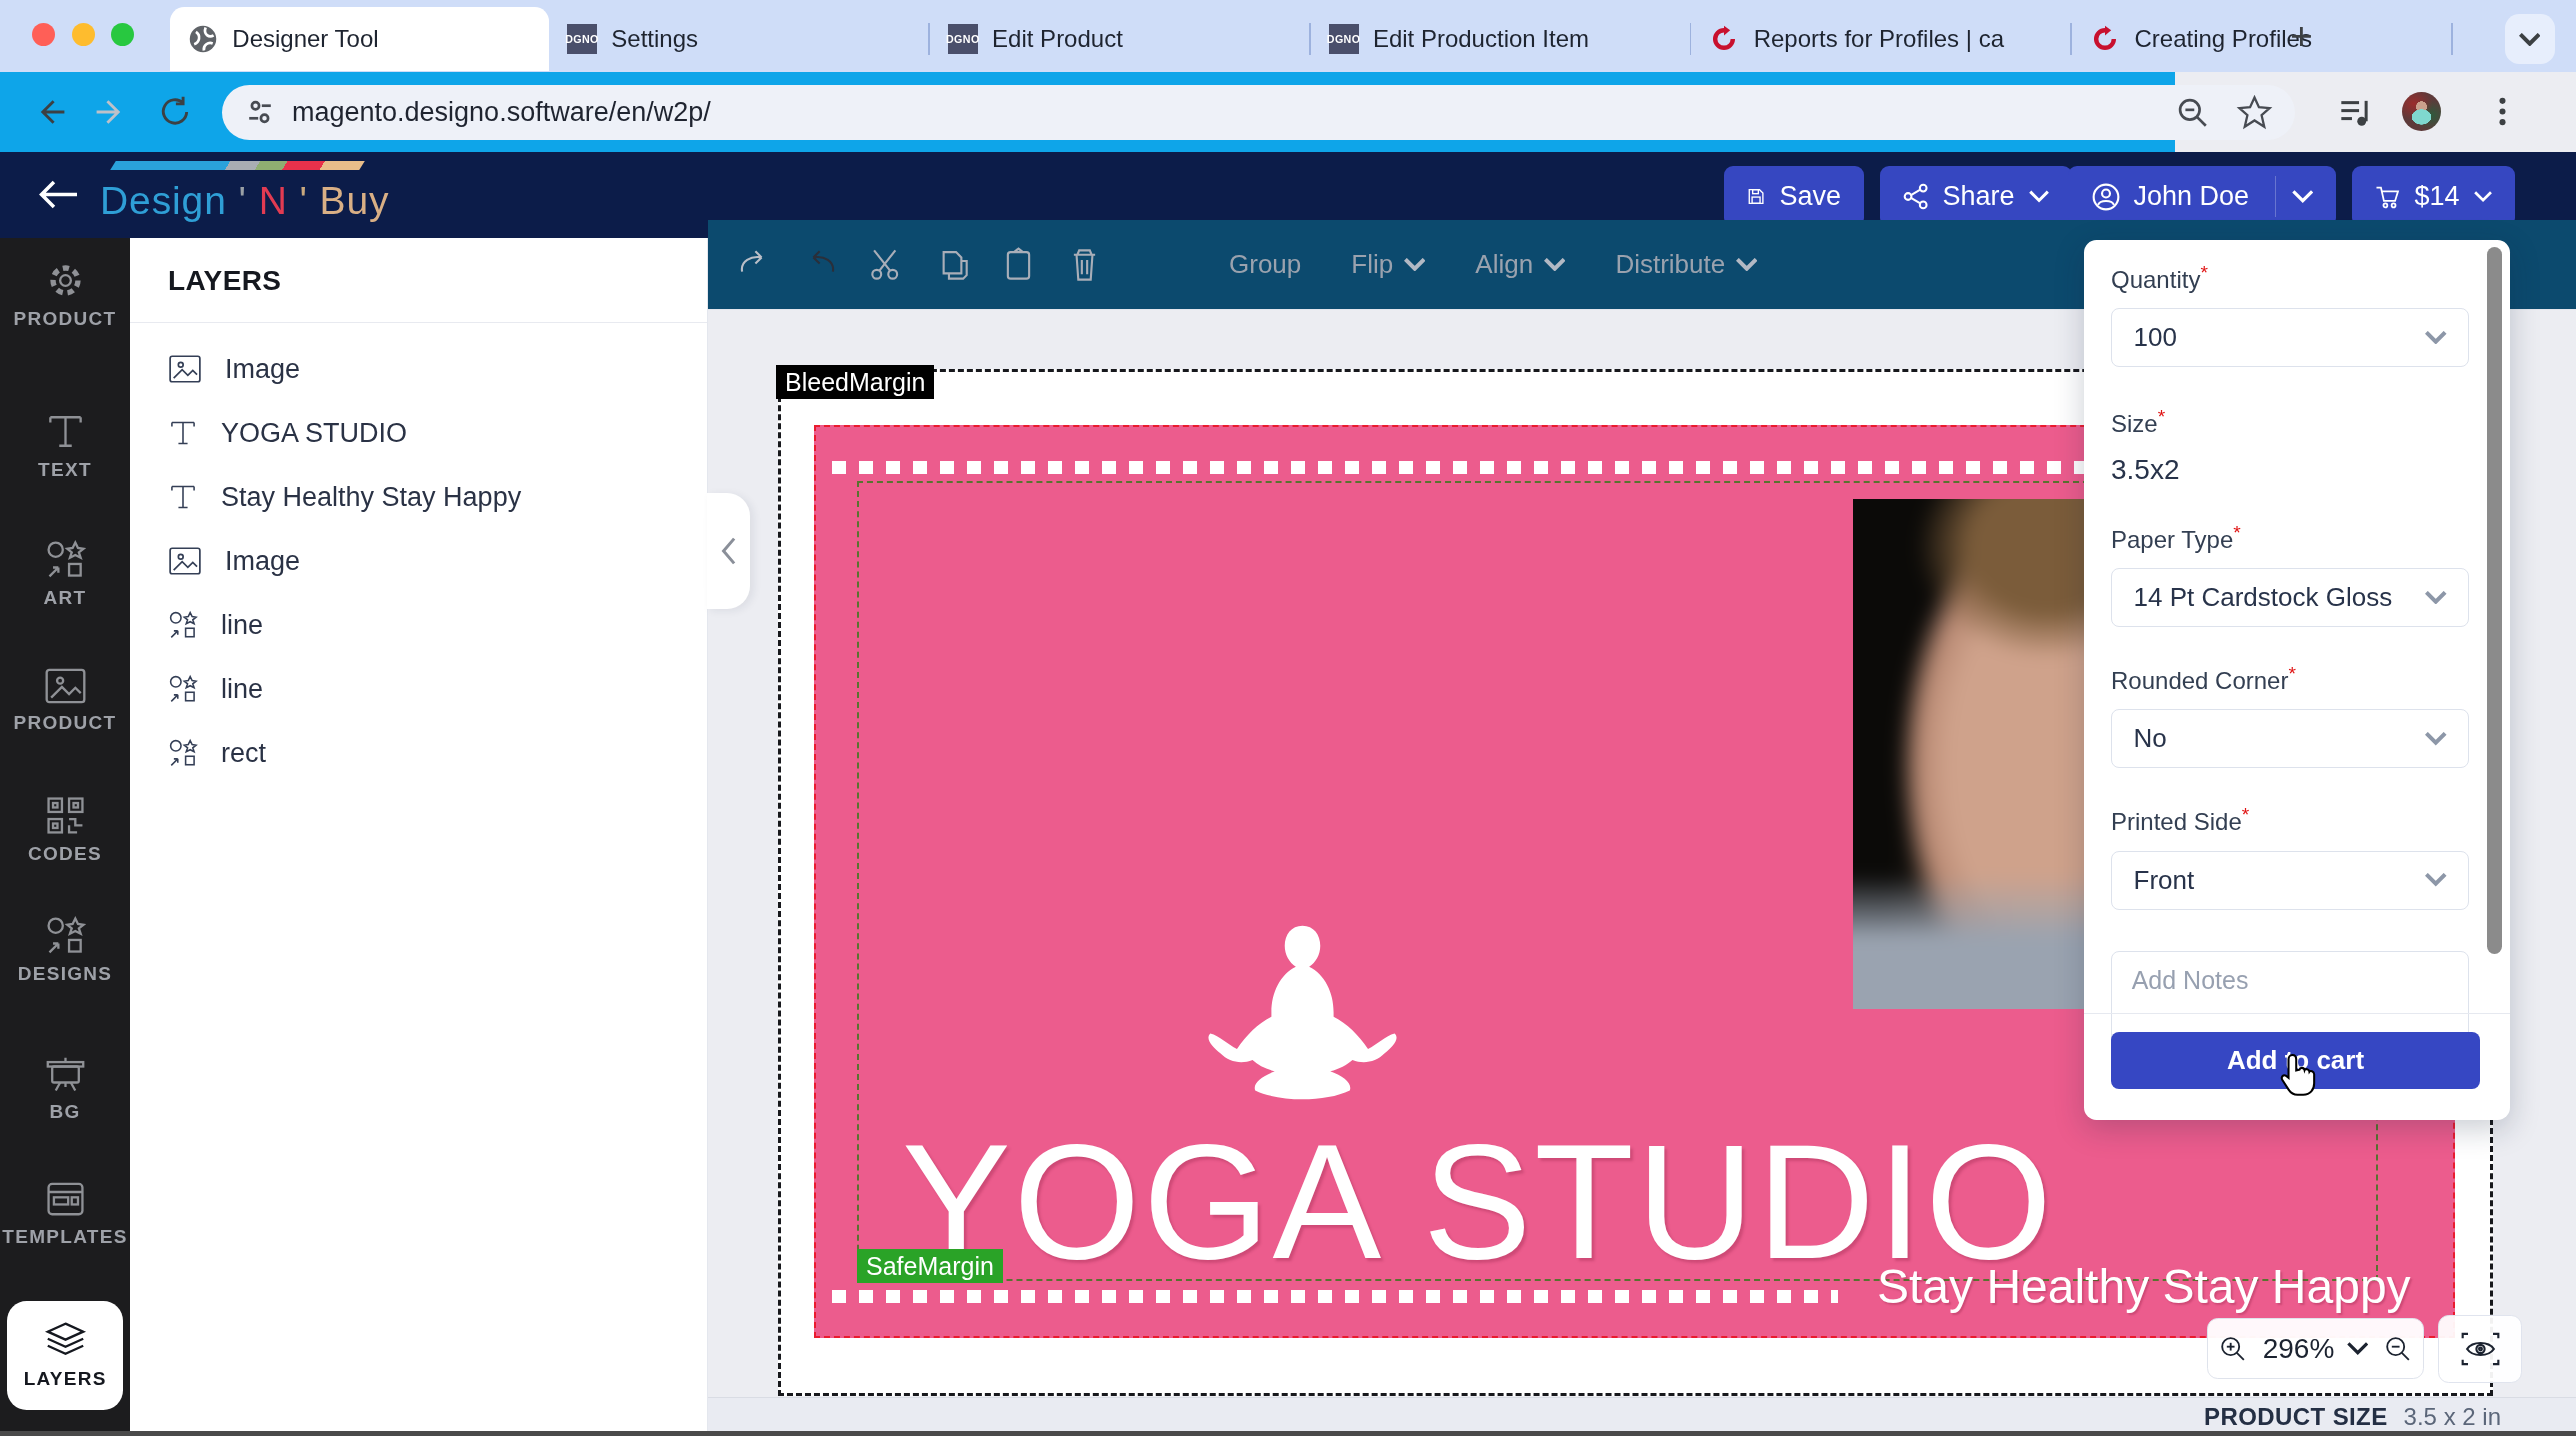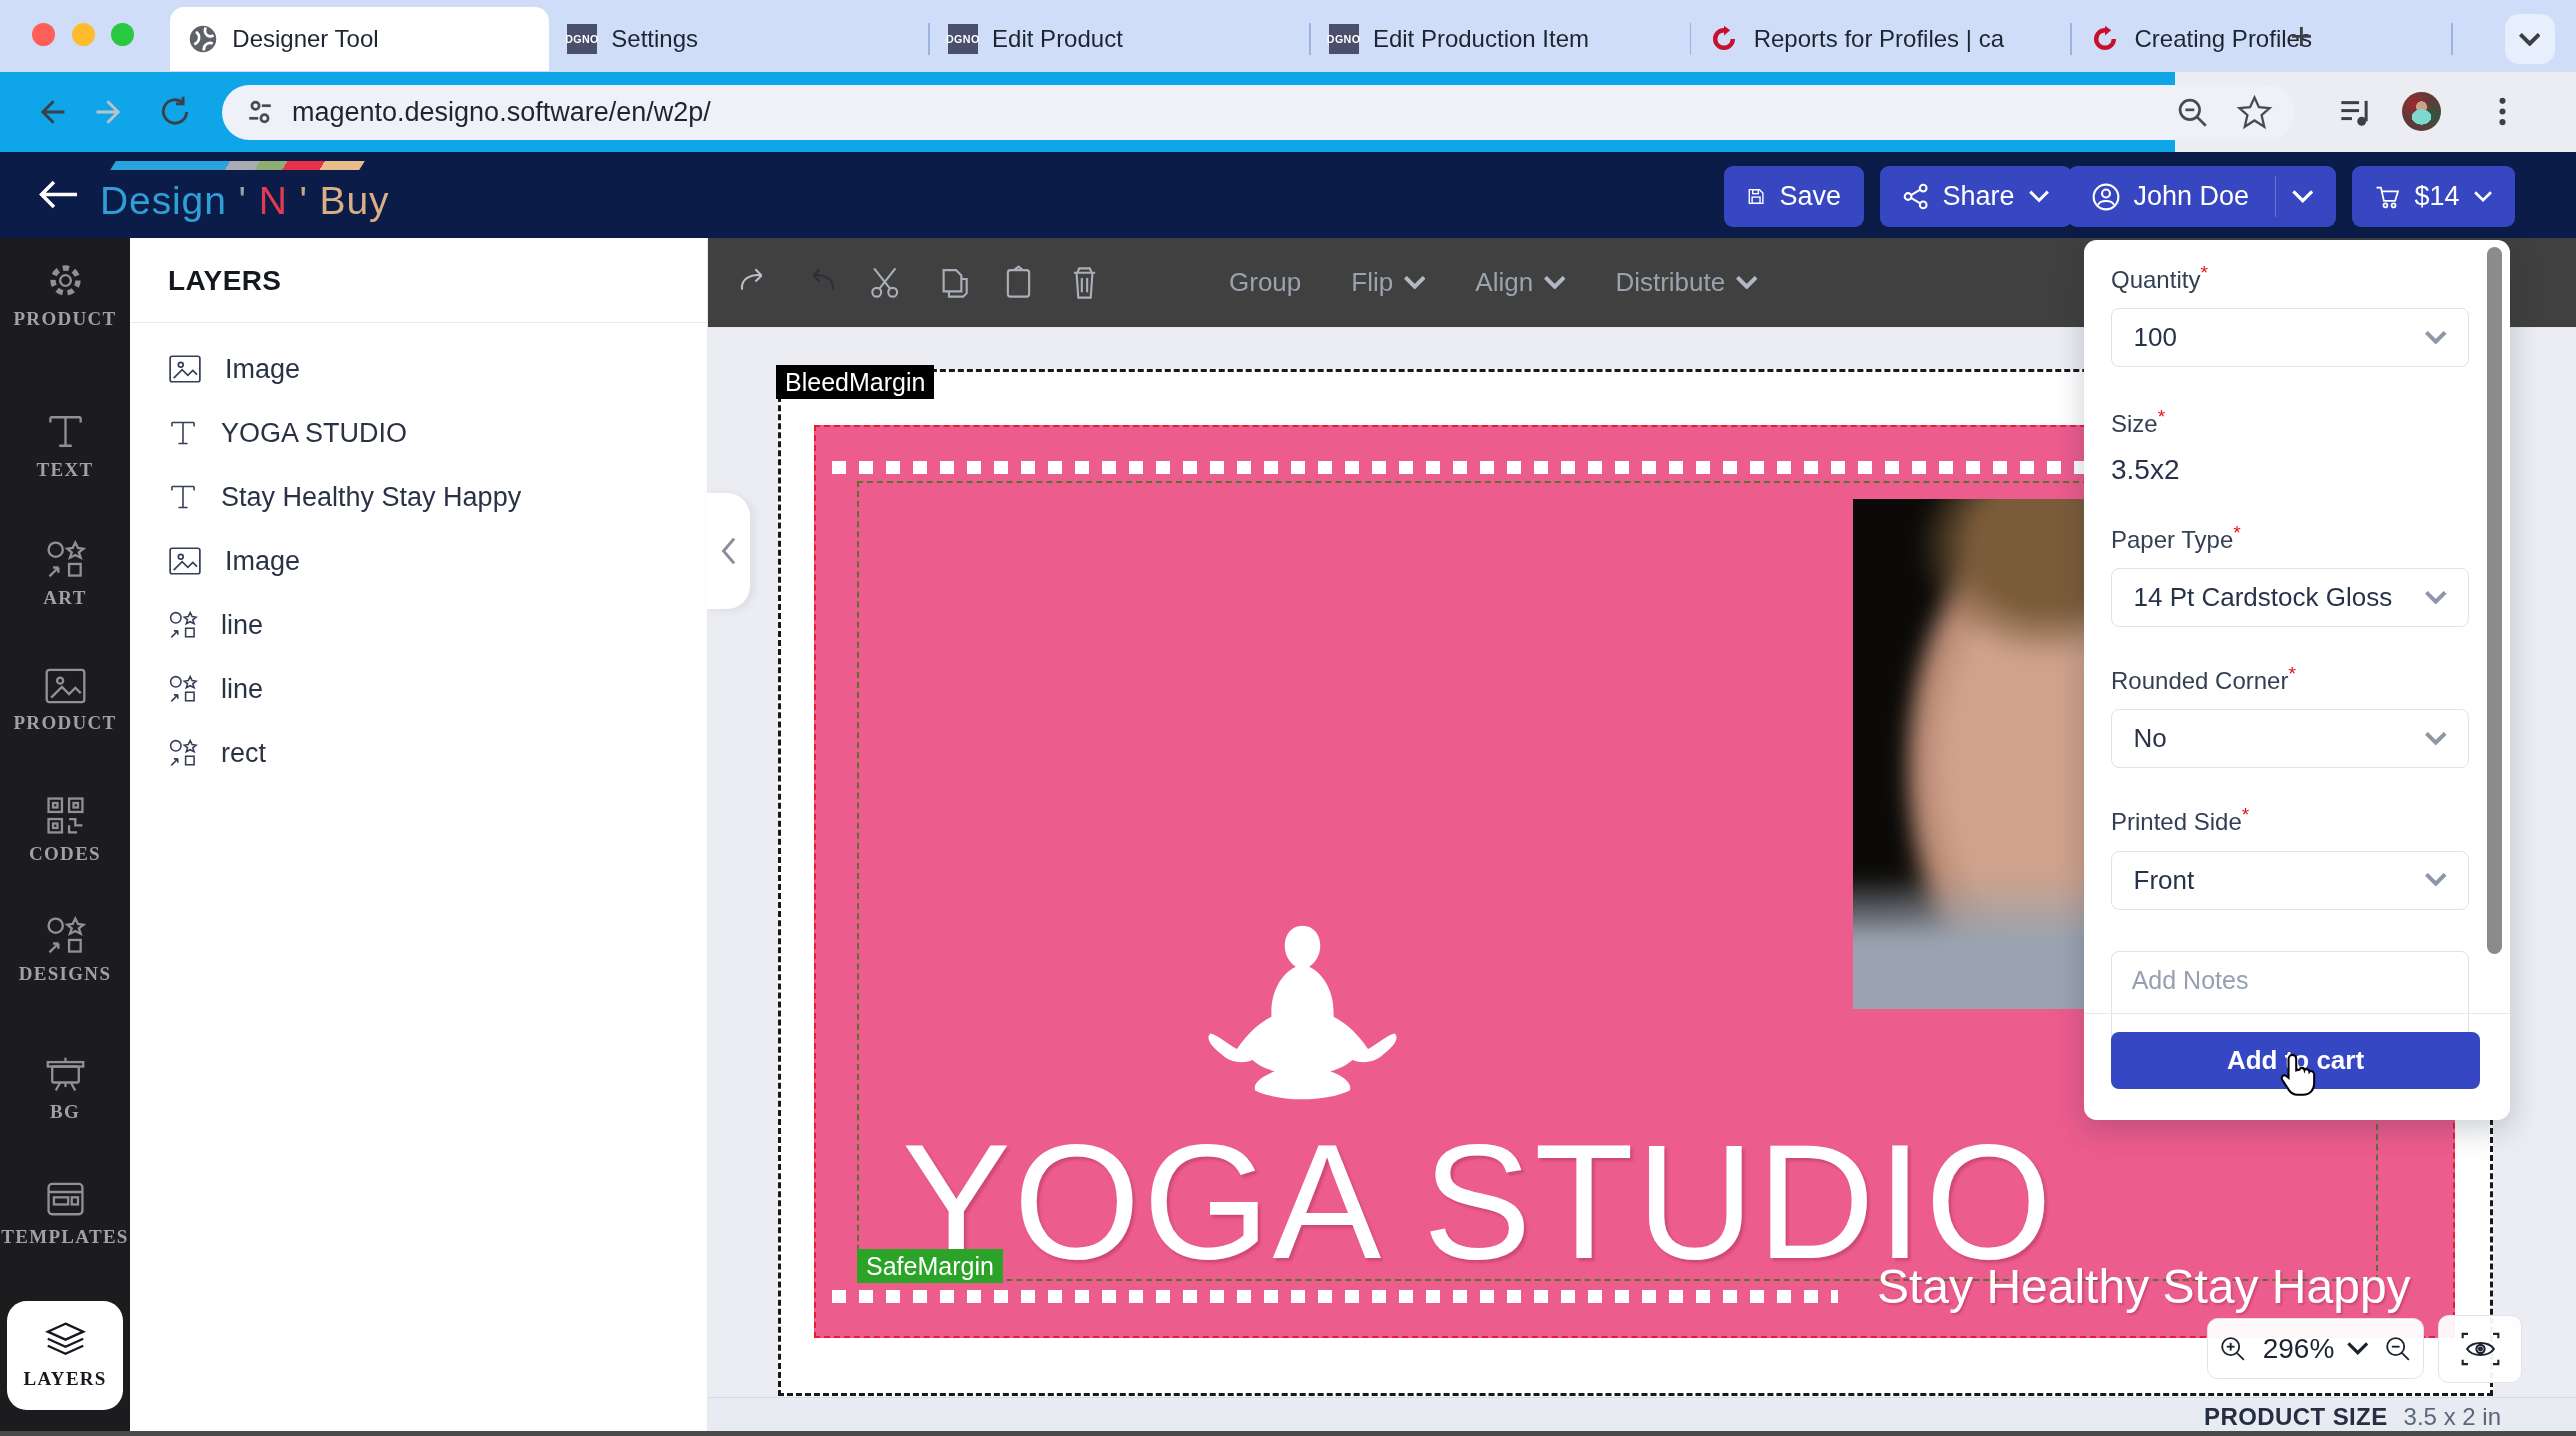--- a/index.html
+++ b/index.html
@@ -43,42 +43,42 @@
   .logo .stripe{width:249px;height:9px;margin-left:12.5px;transform:skewX(-32deg);
     background:linear-gradient(90deg,#2aa2db 0 46%,#a9adb3 46% 58%,#8fae71 58% 69%,#e8314b 69% 84%,#e9bd8a 84% 100%);}
   .logo .word{font-size:39px;font-weight:300;letter-spacing:0.9px;margin-top:9px;white-space:nowrap;}
   .hbtn{position:absolute;top:14.3px;height:61px;border-radius:9px;background:#3647c1;color:#fff;
     display:flex;align-items:center;gap:14.3px;padding:0 23px;font-size:27px;box-sizing:border-box;}
   .hbtn svg{stroke:#fff;fill:none;stroke-width:2.4;}
   .vdiv{width:0.9px;height:41px;background:rgba(255,255,255,.25);}
   .chev{width:21.5px;height:13.4px;stroke:#fff;fill:none;stroke-width:3;}
 
   
-  .rail{position:absolute;left:0;top:238px;width:130px;height:1199px;background:#1c1c1e;font-family:Liberation Serif, serif;}
+  .rail{position:absolute;left:0;top:238px;width:130px;height:1199px;background:#1c1c1e;}
   .rail-item{position:absolute;left:0;width:130px;display:flex;flex-direction:column;
     align-items:center;gap:7.2px;color:#9ea1a8;font-size:19px;font-weight:bold;letter-spacing:1.3px;}
   .rail-item svg{stroke:#8f9196;fill:none;stroke-width:2.6;}
   .rail-active{position:absolute;left:7.2px;top:1063px;width:116px;height:109px;background:#fff;
     border-radius:19.7px;display:flex;flex-direction:column;align-items:center;justify-content:center;
     gap:7.2px;color:#15181f;font-size:19px;font-weight:bold;letter-spacing:1.3px;}
   .rail-active svg{stroke:#15181f;fill:none;stroke-width:2.6;}
 
   
   .lpanel{position:absolute;left:130px;top:238px;width:577px;height:1199px;background:#fff;
     border-right:0.9px solid #e4e7ee;}
   .lpanel .head{padding:27px 0 0 38px;font-size:28px;font-weight:bold;color:#15181f;letter-spacing:0.4px;}
   .lpanel .hr{margin-top:25px;height:0.9px;background:#e8eaf0;}
   .lrow{display:flex;align-items:center;gap:23px;height:64px;padding-left:38px;color:#2a3245;font-size:27px;}
   .lrow svg{stroke:#343f56;fill:none;stroke-width:2.4;}
   .collapse{position:absolute;left:707px;top:493px;width:43px;height:116px;background:#fff;
     border-radius:0 23px 23px 0;box-shadow:3.6px 1.8px 9px rgba(30,40,70,.08);
     display:flex;align-items:center;justify-content:center;}
 
   
-  .toolbar{position:absolute;left:708px;top:238px;width:1868px;height:89px;background:#404040;
+  .toolbar{position:absolute;left:708px;top:220px;width:1868px;height:89px;background:#0c4a6e;
     border-bottom:0.9px solid #e3e6ed;display:flex;align-items:center;text-align:right;}
   .tbico{width:39px;height:39px;margin-left:27px;}
   .tbico svg{stroke:#a9aeb8;fill:none;stroke-width:2.4;}
   .tbico.dark svg{stroke:#2a2f3a;}
   .tmenu{display:flex;align-items:center;gap:10.7px;color:#9aa2ae;font-size:26px;margin-left:50px;}
   .tmenu .chev{stroke:#b3b9c4;}
 
   
   .artboard{position:absolute;left:778px;top:369px;width:1715px;height:1027px;background:#fff;
     border:3.6px dashed #17181c;box-sizing:border-box;}

